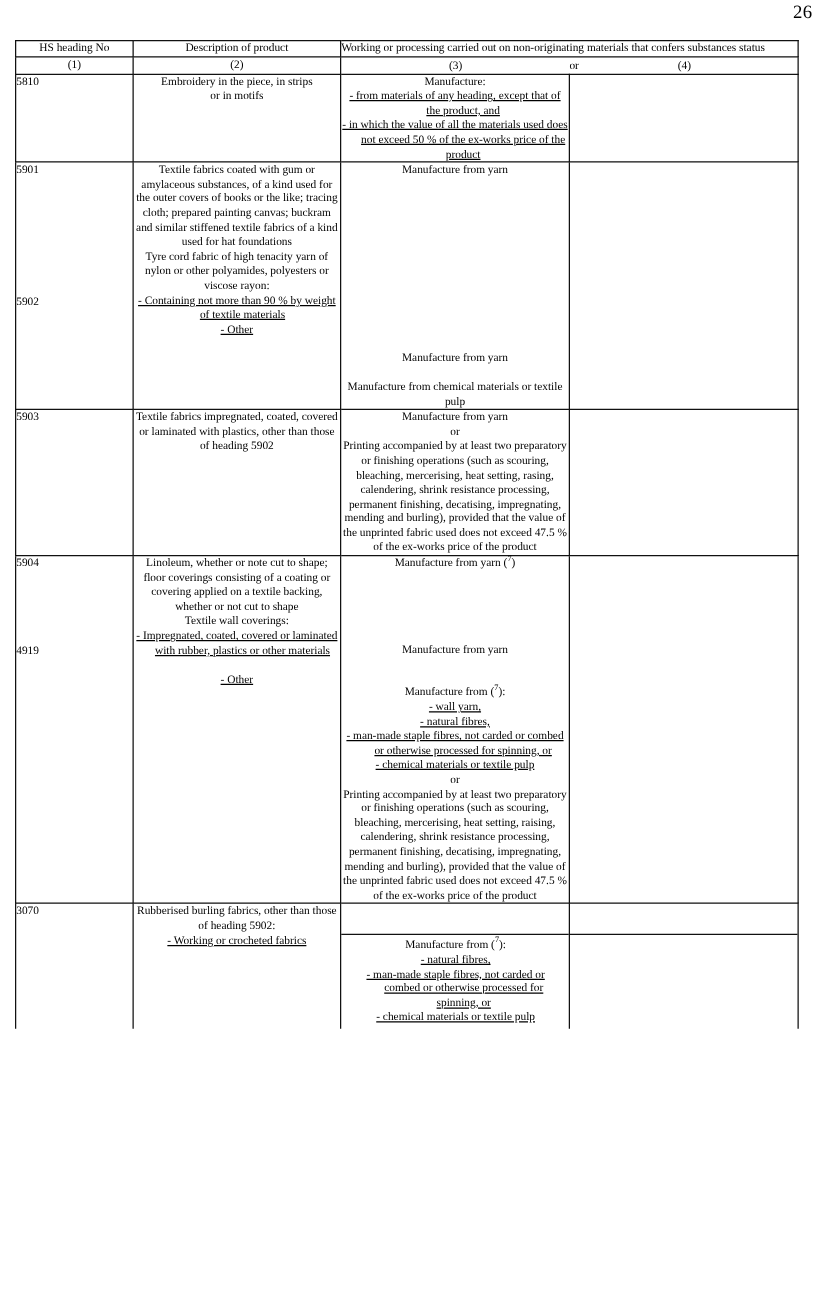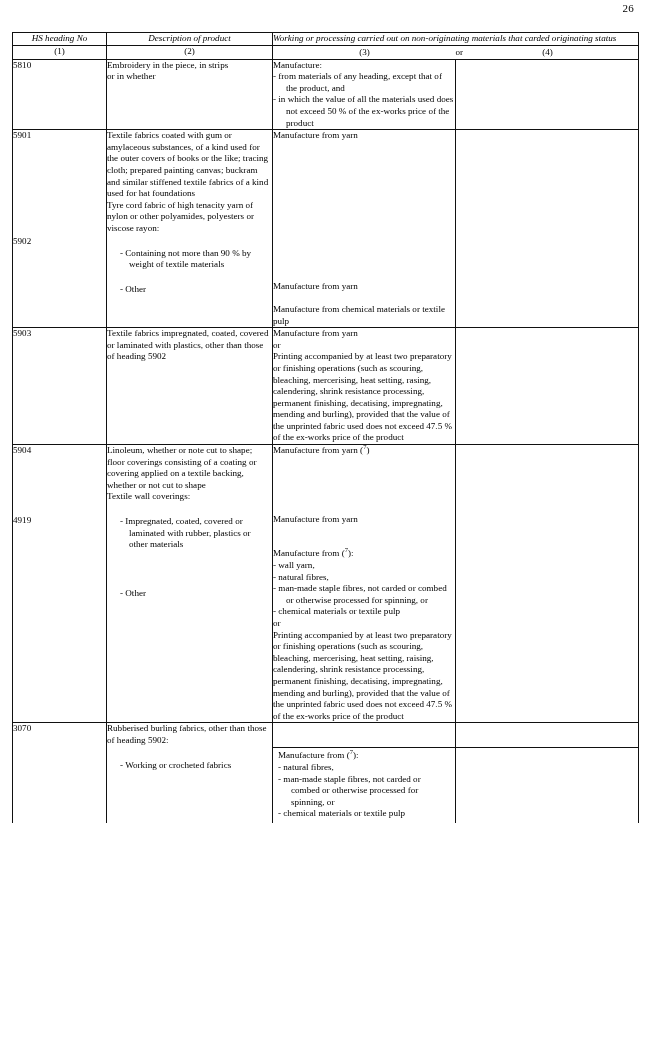--- a/index.html
+++ b/index.html
@@ -13,22 +13,22 @@
     position: relative;
     overflow: hidden;
     font-family: "Liberation Serif", "DejaVu Serif", serif;
     color: #000000;
   }
 
   
   #page-number {
     position: absolute;
     top: 2px;
-    right: 16px;
-    font-size: 11px;
+    right: 0;
+    font-size: 15px;
     letter-spacing: 0.3px;
   }
 
   
   #rules-table {
     position: absolute;
     left: 12px;
     top: 32px;
     width: 626px;
     border-collapse: collapse;
@@ -48,27 +48,27 @@
   col.c3 { width: 183px; }
   col.c4 { width: 183px; }
 
   
   .bt { border-top: 1.6px solid #111; }
   .bb { border-bottom: 1.6px solid #111; }
   .bl { border-left: 1.4px solid #111; }
   .br { border-right: 1.4px solid #111; }
   .bthin { border-top: 1px solid #333; }
 
-  .cellpad { padding: 2px 4px 3px 5px; }
+  .cellpad { padding: 2px 4px 3px 5px; text-align: center; }
   .cellpad-num { padding: 2px 3px 3px 5px; }
 
   .ctr { text-align: center; }
 
   
-  .hdr-title { padding: 3px 4px 4px 5px; font-style: italic; }
+  .hdr-title { padding: 3px 4px 4px 5px; }
   .hdr-num-row td { padding: 1px 4px 2px 4px; }
 
   .num-row-merged {
     position: relative;
     height: 13px;
   }
   .num-row-merged .n3 {
     position: absolute;
     left: 0; top: 1px; width: 183px;
     text-align: center;
@@ -82,28 +82,30 @@
   .num-row-merged .n4 {
     position: absolute;
     left: 183px; top: 1px; width: 183px;
     text-align: center;
   }
 
   
   .para { margin: 0; }
   .gap { height: 11.6px; }
   .dash {
-    margin: 13px;
+    margin: 0;
     padding-left: 9px;
     text-indent: -9px;
+    text-decoration: underline;
   }
   .dash2 {
     margin: 0;
     padding-left: 13px;
     text-indent: -13px;
+    text-decoration: underline;
   }
   .fn {
     font-size: 6.6px;
     vertical-align: super;
     line-height: 0;
   }
 
   
   .sp { display: block; }
 </style>
@@ -117,40 +119,40 @@
     <col class="c1">
       <col class="c2">
       <col class="c3">
       <col class="c4">
   </colgroup>
   <tbody>
 
     <tr>
       <td class="bt bb bl br hdr-title ctr">HS heading No</td>
       <td class="bt bb br hdr-title ctr">Description of product</td>
-      <td class="bt bb br hdr-title" colspan="2">Working or processing carried out on non-originating materials that carded originating status</td>
+      <td class="bt bb br hdr-title" colspan="2">Working or processing carried out on non-originating materials that confers substances status</td>
     </tr>
 
     <tr class="hdr-num-row">
       <td class="bb bl br ctr">(1)</td>
       <td class="bb br ctr">(2)</td>
       <td class="bb br" colspan="2">
         <div class="num-row-merged">
           <span class="n3">(3)</span>
           <span class="nor">or</span>
           <span class="n4">(4)</span>
         </div>
       </td>
     </tr>
 
     <tr>
       <td class="bb bl br cellpad-num">5810</td>
       <td class="bb br cellpad">
         <p class="para">Embroidery in the piece, in strips</p>
-        <p class="para">or in whether</p>
+        <p class="para">or in motifs</p>
       </td>
       <td class="bb br cellpad">
         <p class="para">Manufacture:</p>
         <p class="dash2">- from materials of any heading, except that of the product, and</p>
         <p class="dash2">- in which the value of all the materials used does not exceed 50 % of the ex-works price of the product</p>
       </td>
       <td class="bb br cellpad"></td>
     </tr>
 
     <tr>

